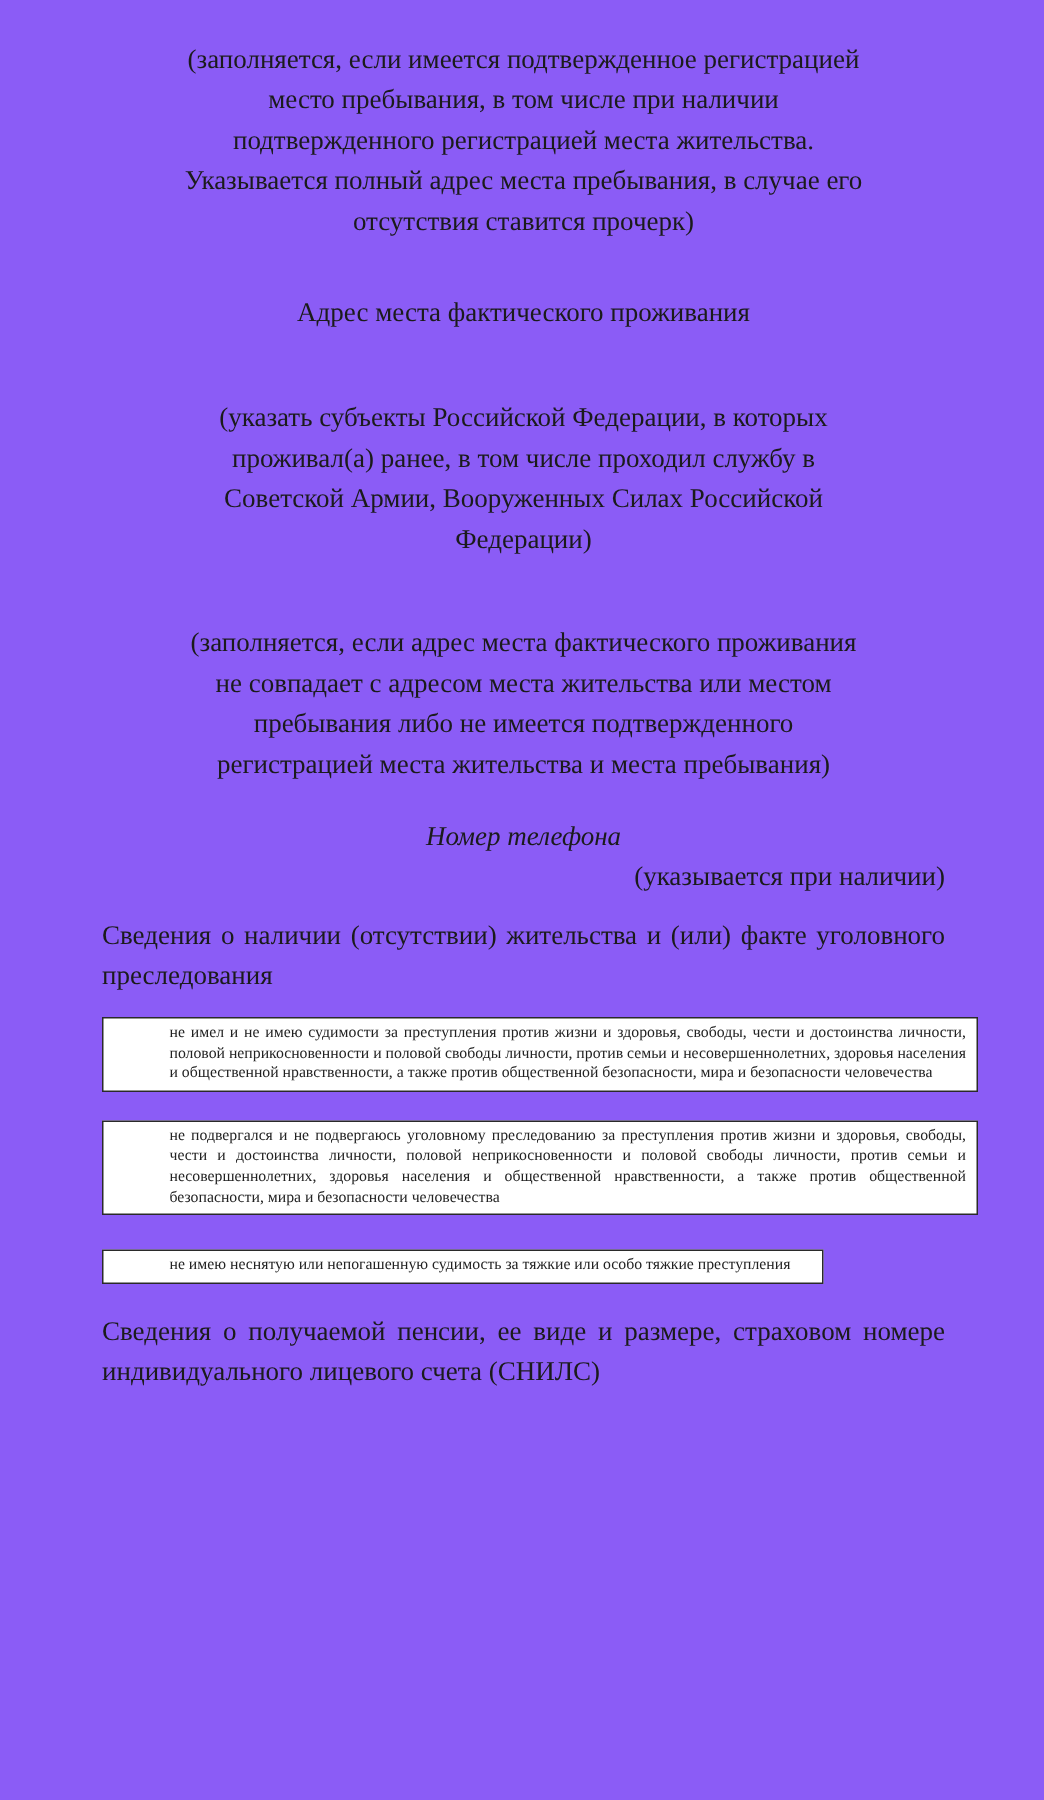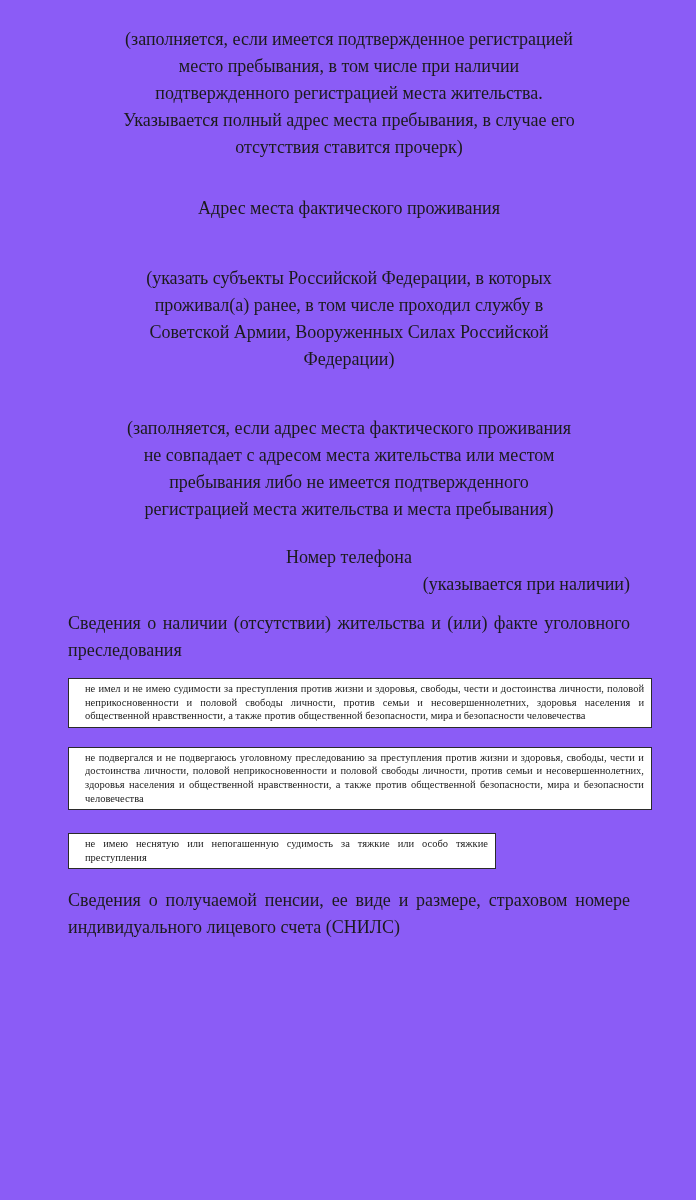--- a/index.html
+++ b/index.html
@@ -26,42 +26,43 @@
 
   .center  { text-align: center; }
   .justify { text-align: justify; }
   .preline { white-space: pre-line; }
 
   .label { text-align: center; }
 
   .mt-address    { margin-top: 34px; }
   .mt-p2         { margin-top: 42px; }
   .mt-p3         { margin-top: 43px; }
-  .mt-phone      { margin-top: 21px; }
+  .mt-phone      { margin-top: 21px; font-style: italic; }
   .mt-conviction { margin-top: 12px; }
   .mt-box1       { margin-top: 14px; }
   .mt-box2       { margin-top: 19px; }
   .mt-box3       { margin-top: 23px; }
   .mt-pension    { margin-top: 18px; }
   .mt-p5         { margin-top: 40px; }
 
   .note-phone {
     text-align: right;
     padding-left: 130px; 
   }
 
   .statement-box {
     display: flex;
     align-items: center;
     border: 1px solid #2a2a2a;
     width: 584px;      
     box-sizing: border-box;
     background: #ffffff;
+    padding-left: 28px;
   }
-  .statement-box.short { width: 428px; }
+  .statement-box.short { width: 481px; }
   .statement-box .cb {
     flex: none;
     width: 9px;
     border-right: 1px solid #2a2a2a;
   }
   .statement-box .txt {
     flex: 1;
     padding: 3px 7px 4px 6px;
     font-size: 10.5px;
     line-height: 13.6px;

